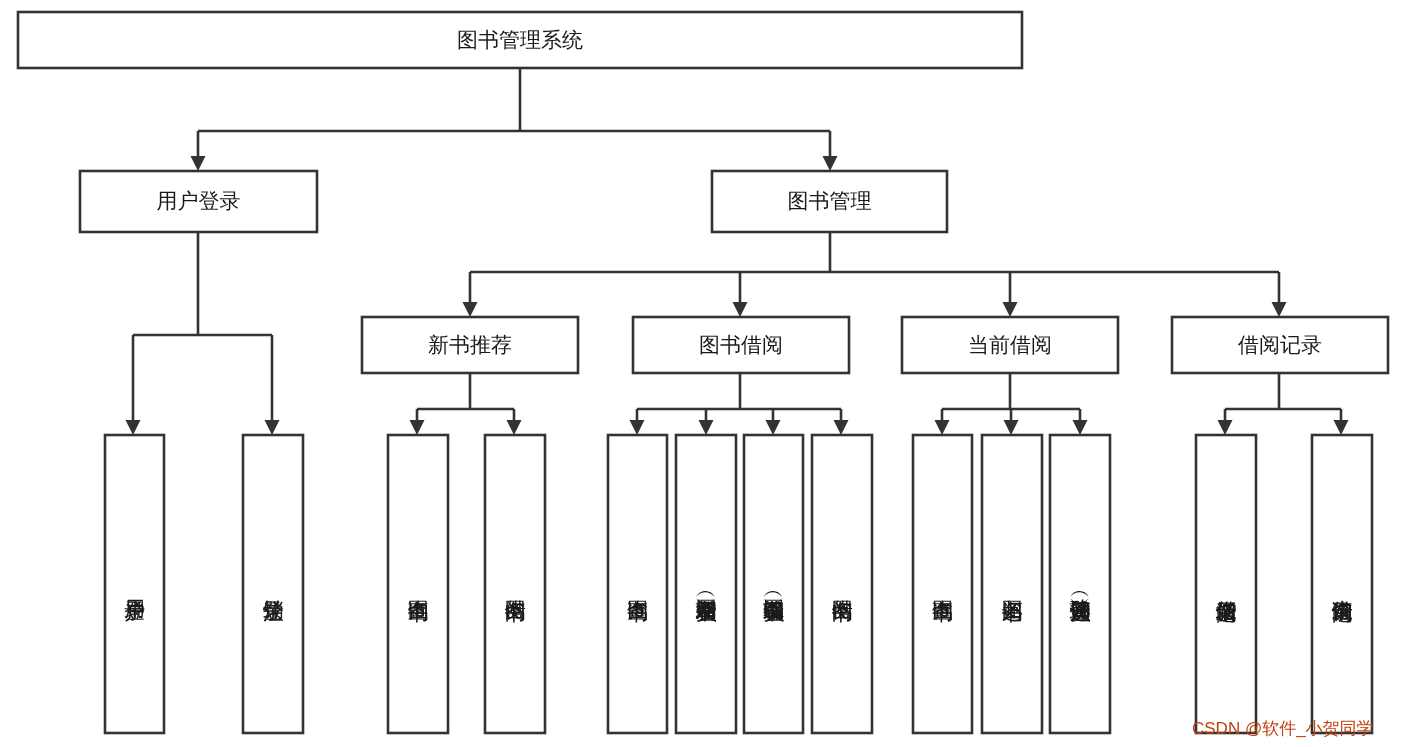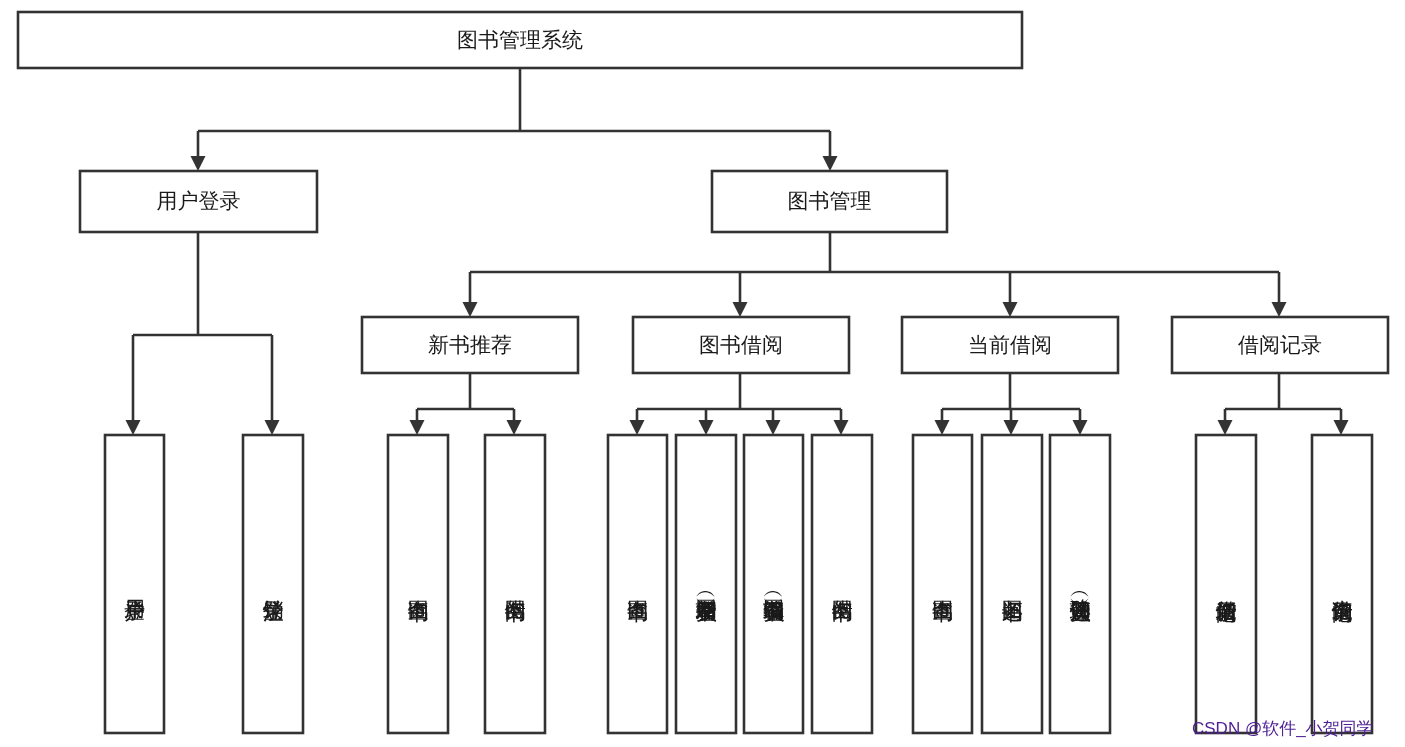--- a/index.html
+++ b/index.html
@@ -61,21 +61,21 @@
     align-items: center;
     justify-content: center;
     white-space: nowrap;
     pointer-events: none;
     user-select: none;
   }
   .watermark {
     position: absolute;
     font-family: "Liberation Sans", "DejaVu Sans", sans-serif;
     font-size: 17px;
-    color: #4c1d95;
+    color: #c2410c;
     white-space: nowrap;
     user-select: none;
   }
 </style>
 </head>
 <body>
 
 <div id="diagram-root">
   <svg class="diagram-canvas" viewBox="0 0 1405 747">
     <g id="connector-layer">

